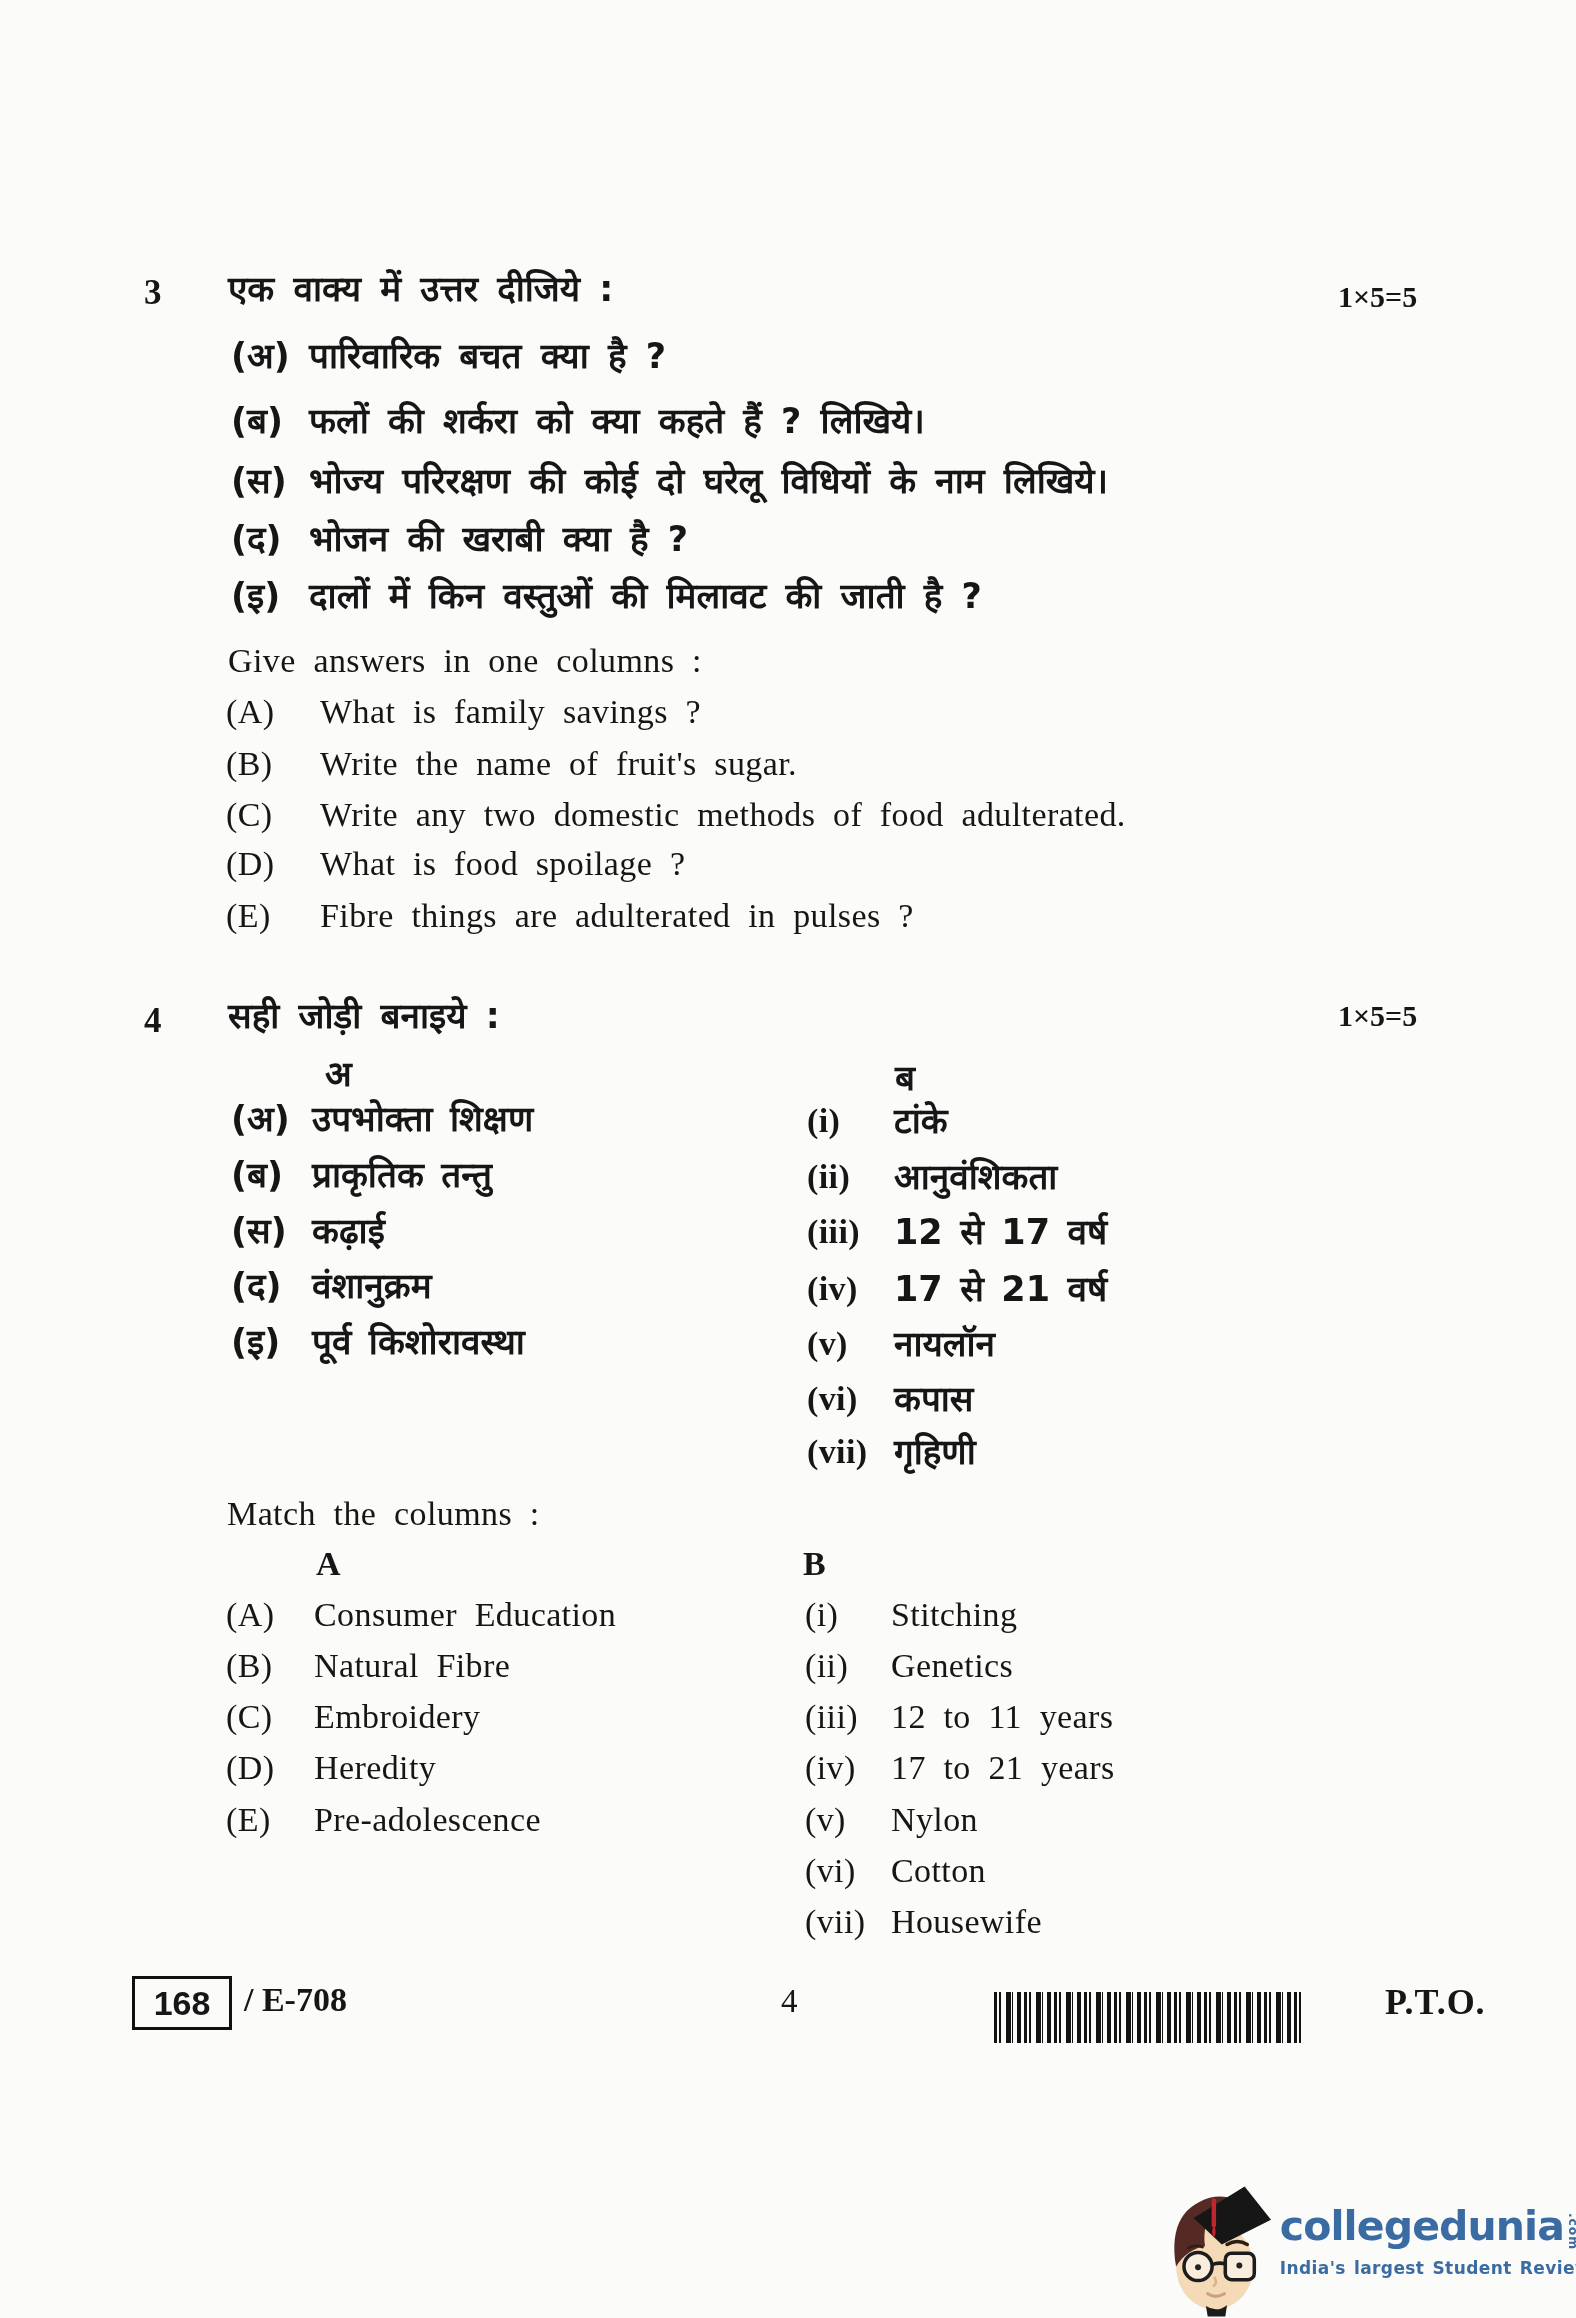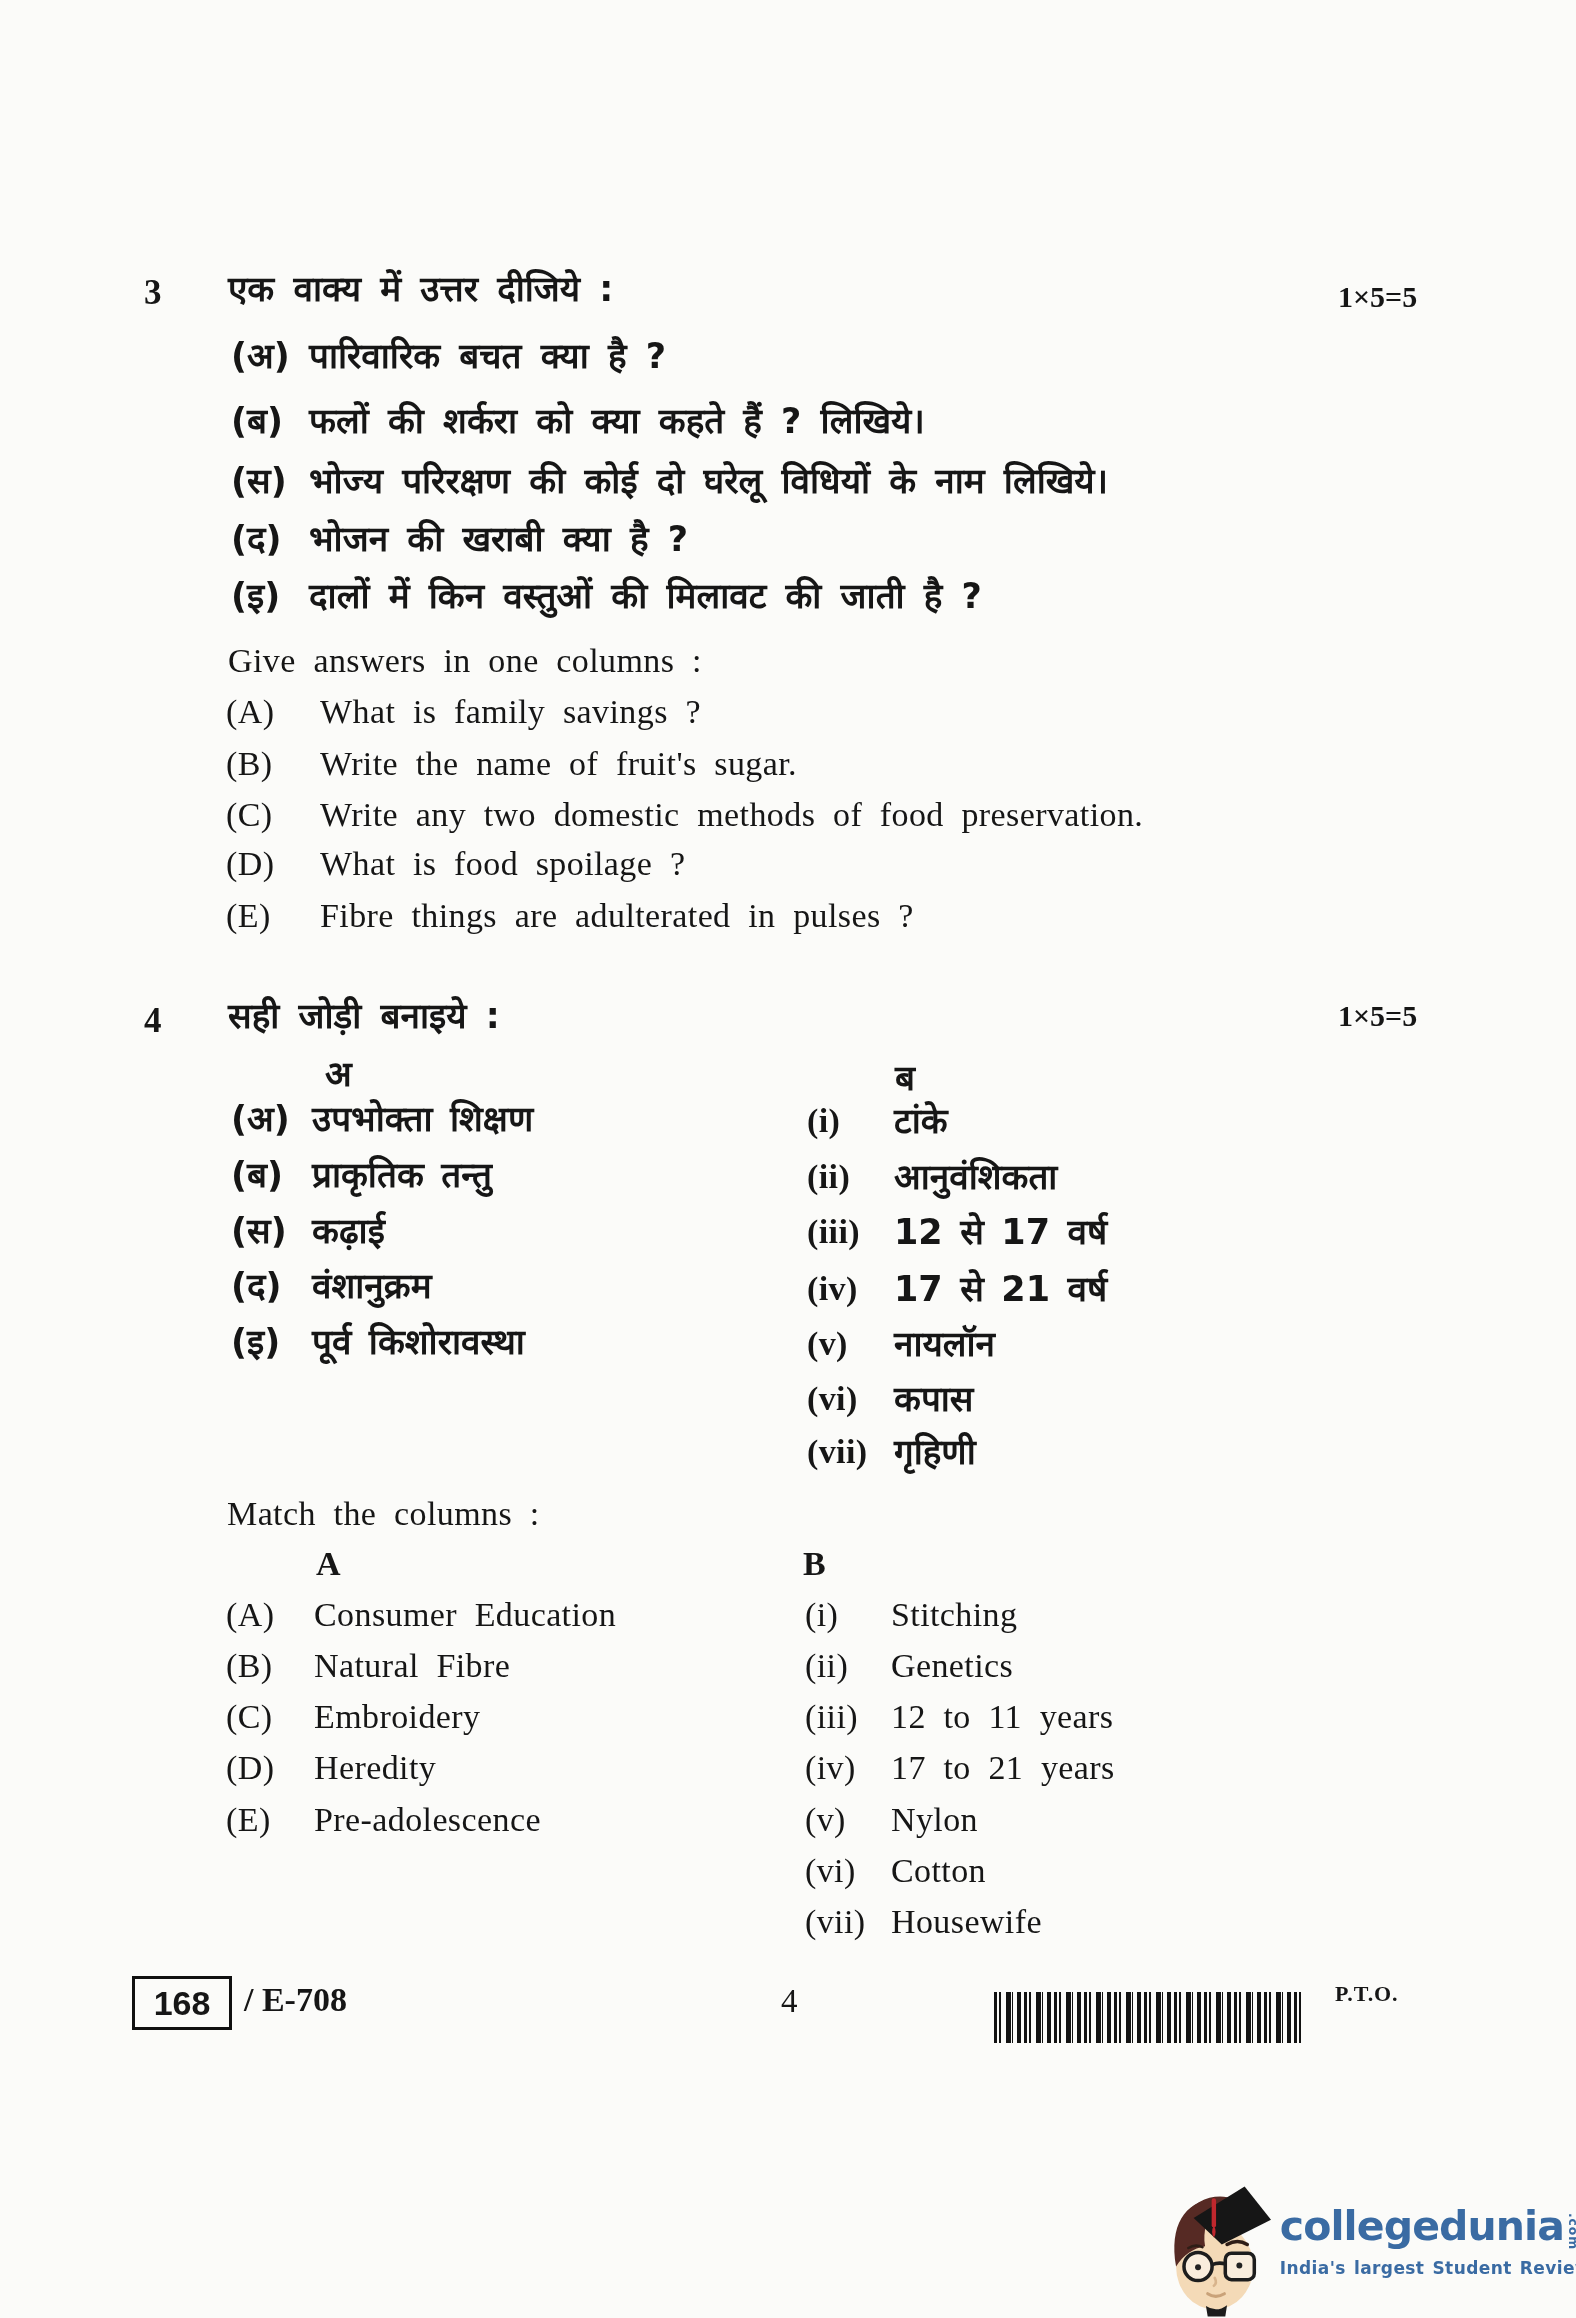--- a/index.html
+++ b/index.html
@@ -35,21 +35,21 @@
   .pagenum{left:781px;top:1983px;font-size:33px;}
   .barcode{
     left:994px;top:1992px;width:311px;height:51px;
     background:repeating-linear-gradient(90deg,
       #121212 0 2.6px,#fbfbf9 2.6px 5.3px,
       #121212 5.3px 7px,#fbfbf9 7px 12.4px,
       #121212 12.4px 17px,#fbfbf9 17px 18.5px,
       #121212 18.5px 19.4px,#fbfbf9 19.4px 23px,
       #121212 23px 27px,#fbfbf9 27px 30px);
   }
-  .pto{left:1335px;top:1981px;font-size:22px;font-weight:bold;letter-spacing:0.9px;}
+  .pto{left:1385px;top:1981px;font-size:36px;font-weight:bold;letter-spacing:0.9px;}
   
   .logo{left:1162px;top:2179px;display:flex;align-items:flex-start;}
   .logo-text{margin-left:8.8px;padding-top:26.5px;}
   .brandrow{display:flex;align-items:flex-start;}
   .brand{
     font-family:"DejaVu Sans",sans-serif;font-weight:bold;font-size:41px;
     color:#3a6ba3;letter-spacing:-0.9px;line-height:1;
   }
   .tld{
     font-family:"DejaVu Sans",sans-serif;font-weight:bold;font-size:12.4px;color:#3a6ba3;
@@ -95,21 +95,21 @@
   <div class="abs en pair g-q3en" style="top:690px">
     <span class="lbl">(A)</span>
     <span class="txt">What is family savings ?</span>
   </div>
   <div class="abs en pair g-q3en" style="top:742px">
     <span class="lbl">(B)</span>
     <span class="txt">Write the name of fruit's sugar.</span>
   </div>
   <div class="abs en pair g-q3en" style="top:793px">
     <span class="lbl">(C)</span>
-    <span class="txt">Write any two domestic methods of food preservation.</span>
+    <span class="txt">Write any two domestic methods of food adulterated.</span>
   </div>
   <div class="abs en pair g-q3en" style="top:842px">
     <span class="lbl">(D)</span>
     <span class="txt">What is food spoilage ?</span>
   </div>
   <div class="abs en pair g-q3en" style="top:894px">
     <span class="lbl">(E)</span>
     <span class="txt">Fibre things are adulterated in pulses ?</span>
   </div>
 

